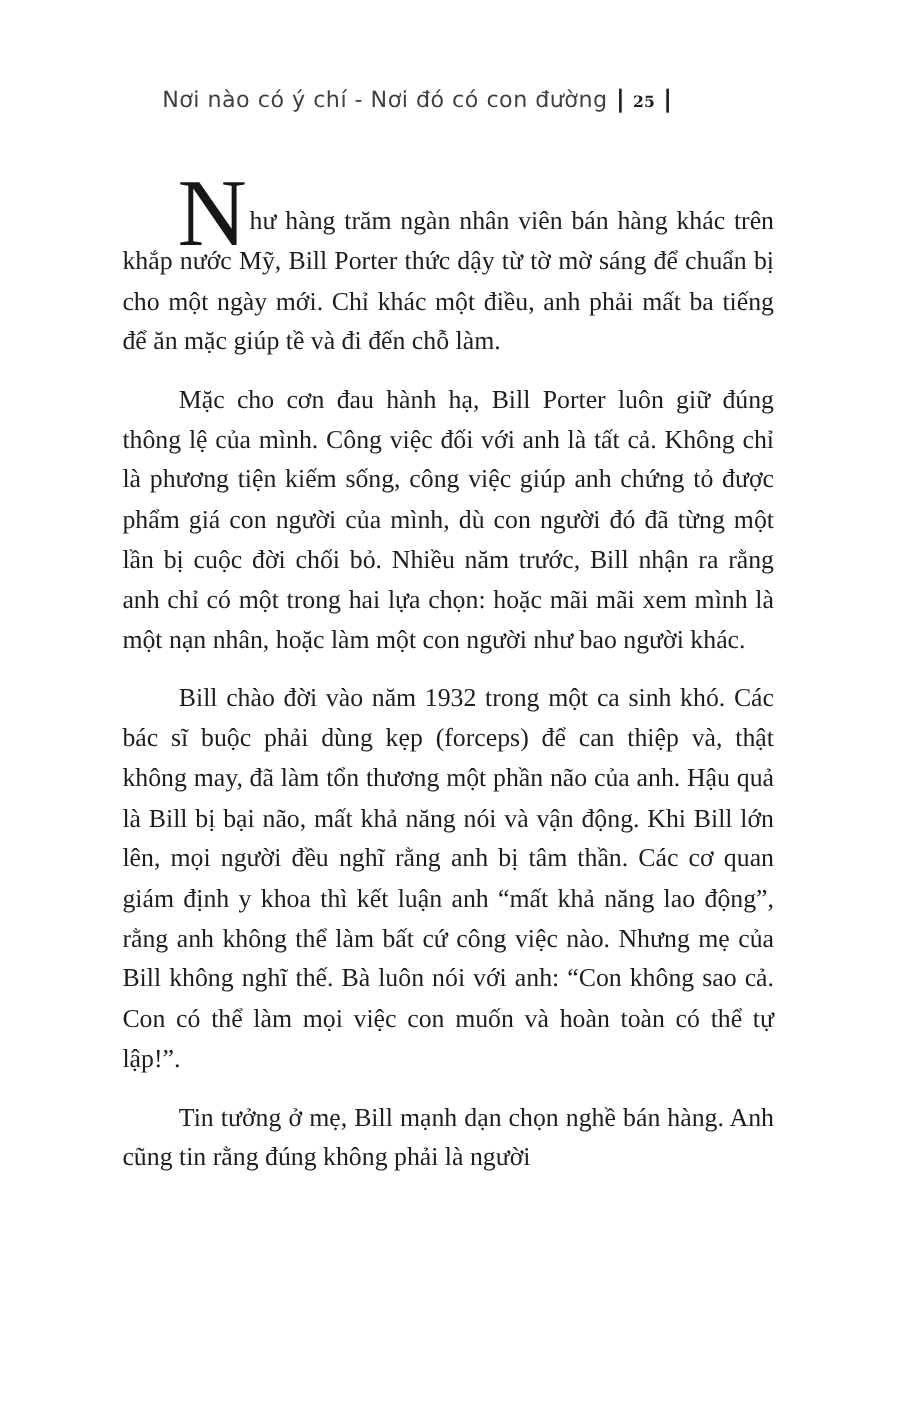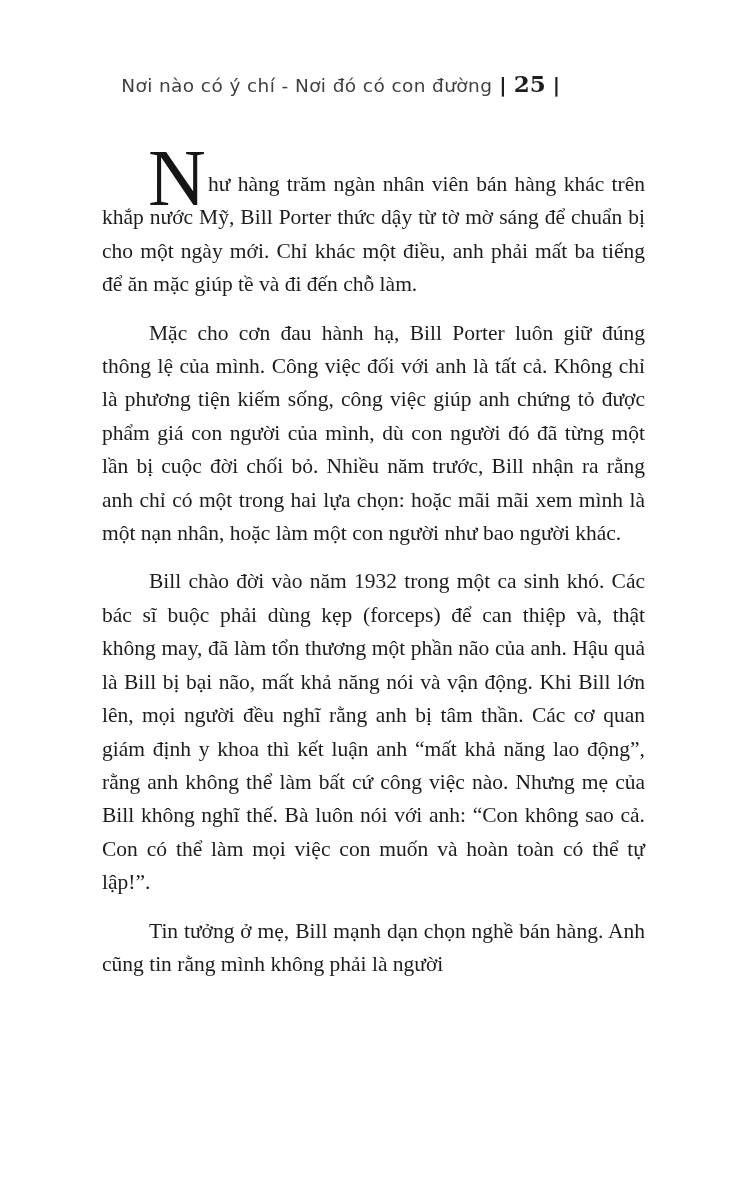--- a/index.html
+++ b/index.html
@@ -37,21 +37,21 @@
     font-family: "DejaVu Sans", sans-serif;
     font-weight: 700;
     font-size: 20px;
     color: #1e1e1e;
     margin: 0 7px;
   }
   .header-bar.last { margin-right: 0; }
   .page-number {
     font-family: "DejaVu Serif", "Liberation Serif", serif;
     font-weight: 700;
-    font-size: 23px;
+    font-size: 13px;
     color: #1e1e1e;
   }
   
   .page-body {
     position: absolute;
     top: 168px;
     left: 102px;
     width: 543px;
   }
   .page-body p {
@@ -86,16 +86,16 @@
     <span class="running-title">Nơi nào có ý chí - Nơi đó có con đường</span>
     <span class="header-bar">|</span>
     <span class="page-number">25</span>
     <span class="header-bar last">|</span>
   </div>
 
   <main class="page-body">
       <p class="first"><span class="dropcap">N</span><span>hư hàng trăm ngàn nhân viên bán hàng khác trên khắp nước Mỹ, Bill Porter thức dậy từ tờ mờ sáng để chuẩn bị cho một ngày mới. Chỉ khác một điều, anh phải mất ba tiếng để ăn mặc giúp tề và đi đến chỗ làm.</span></p>
       <p>Mặc cho cơn đau hành hạ, Bill Porter luôn giữ đúng thông lệ của mình. Công việc đối với anh là tất cả. Không chỉ là phương tiện kiếm sống, công việc giúp anh chứng tỏ được phẩm giá con người của mình, dù con người đó đã từng một lần bị cuộc đời chối bỏ. Nhiều năm trước, Bill nhận ra rằng anh chỉ có một trong hai lựa chọn: hoặc mãi mãi xem mình là một nạn nhân, hoặc làm một con người như bao người khác.</p>
       <p>Bill chào đời vào năm 1932 trong một ca sinh khó. Các bác sĩ buộc phải dùng kẹp (forceps) để can thiệp và, thật không may, đã làm tổn thương một phần não của anh. Hậu quả là Bill bị bại não, mất khả năng nói và vận động. Khi Bill lớn lên, mọi người đều nghĩ rằng anh bị tâm thần. Các cơ quan giám định y khoa thì kết luận anh “mất khả năng lao động”, rằng anh không thể làm bất cứ công việc nào. Nhưng mẹ của Bill không nghĩ thế. Bà luôn nói với anh: “Con không sao cả. Con có thể làm mọi việc con muốn và hoàn toàn có thể tự lập!”.</p>
-      <p>Tin tưởng ở mẹ, Bill mạnh dạn chọn nghề bán hàng. Anh cũng tin rằng mình không phải là người</p>
+      <p>Tin tưởng ở mẹ, Bill mạnh dạn chọn nghề bán hàng. Anh cũng tin rằng đúng không phải là người</p>
     </main>
 
 </div>
 
 </body></html>

